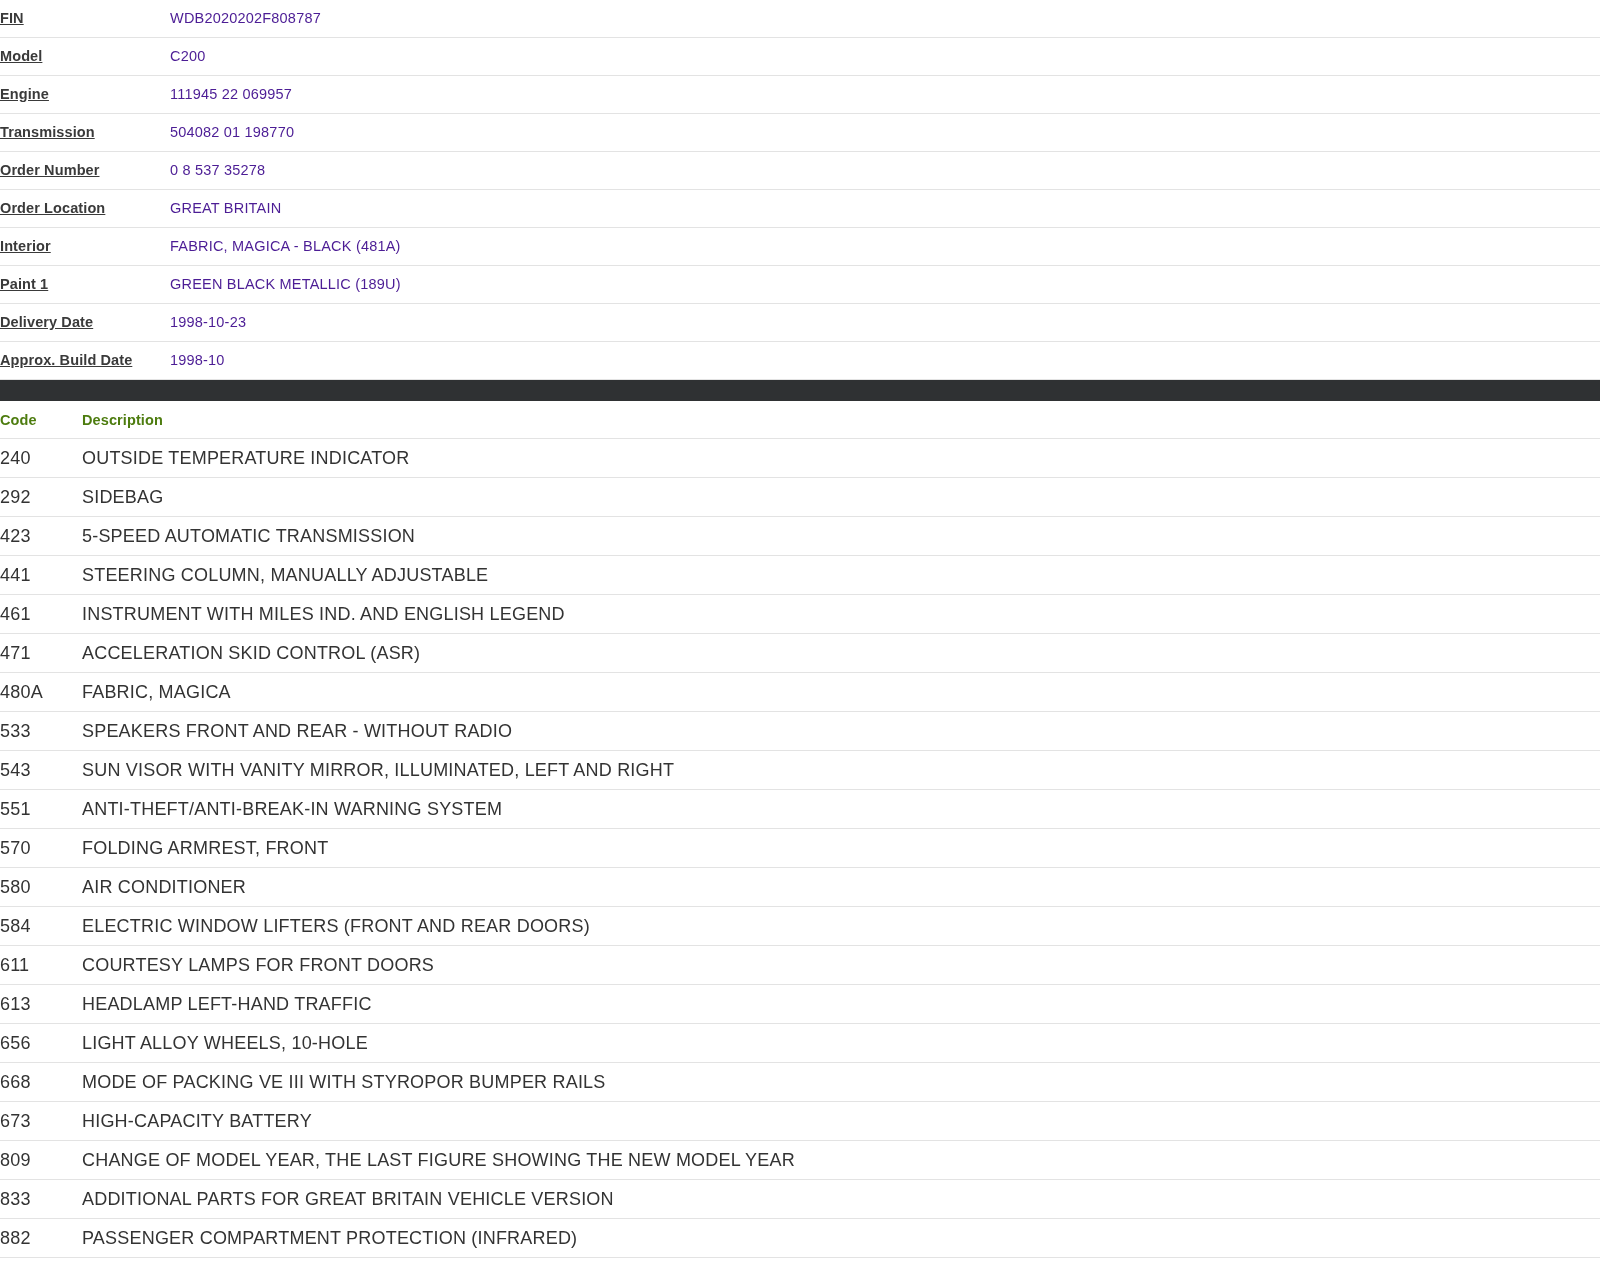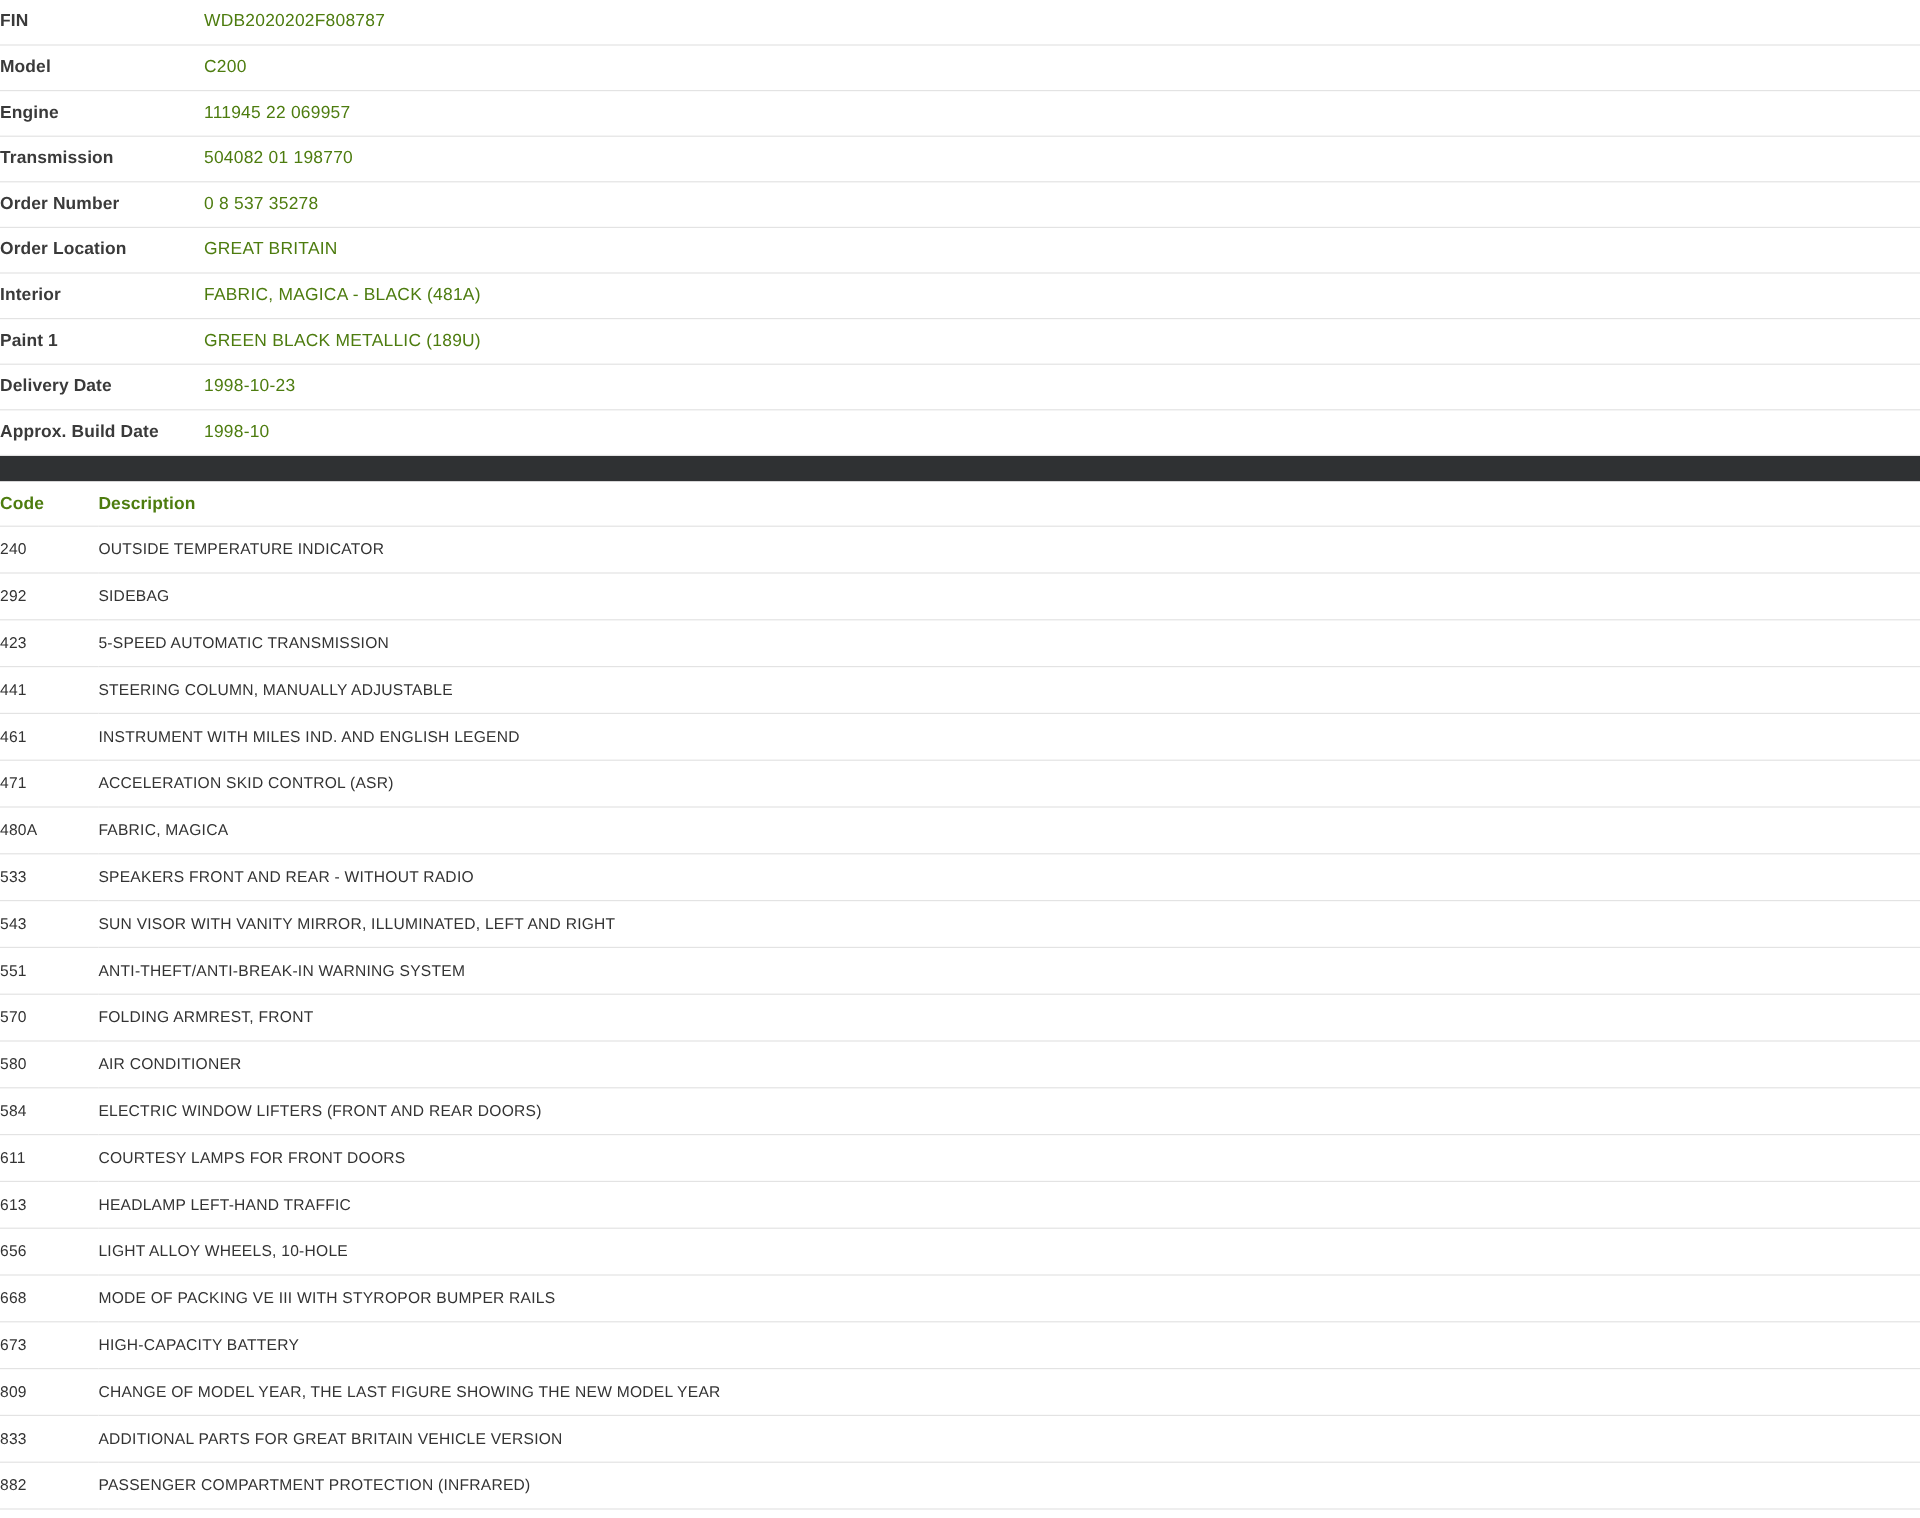--- a/index.html
+++ b/index.html
@@ -34,24 +34,25 @@
     vertical-align: middle;
     font-size: 14.5px;
     line-height: 18px;
   }
   td.info-label {
     width: 170px;
     padding-left: 16px;
     font-weight: bold;
     color: #3a3a3a;
     letter-spacing: 0.1px;
+    text-decoration: underline;
   }
   td.info-value {
     padding-left: 0;
-    color: #4d7c0f;
+    color: #4c1d95;
     letter-spacing: 0.2px;
   }
 
   
   .band {
     background: #2f3133;
     height: 21px;
     width: 100%;
   }
 
@@ -66,21 +67,21 @@
   }
   table.codes th {
     text-align: left;
     font-size: 14.5px;
     font-weight: bold;
     color: #4d7c0f;
     padding: 11px 0 10px 0;
     letter-spacing: 0.1px;
   }
   table.codes td {
-    font-size: 13px;
+    font-size: 18px;
     color: #333333;
     padding: 10px 0 10px 0;
     letter-spacing: 0.2px;
     line-height: 18px;
     margin-top: 32px;
   }
   th.col-code, td.cell-code {
     width: 82px;
     padding-left: 16px;
   }

